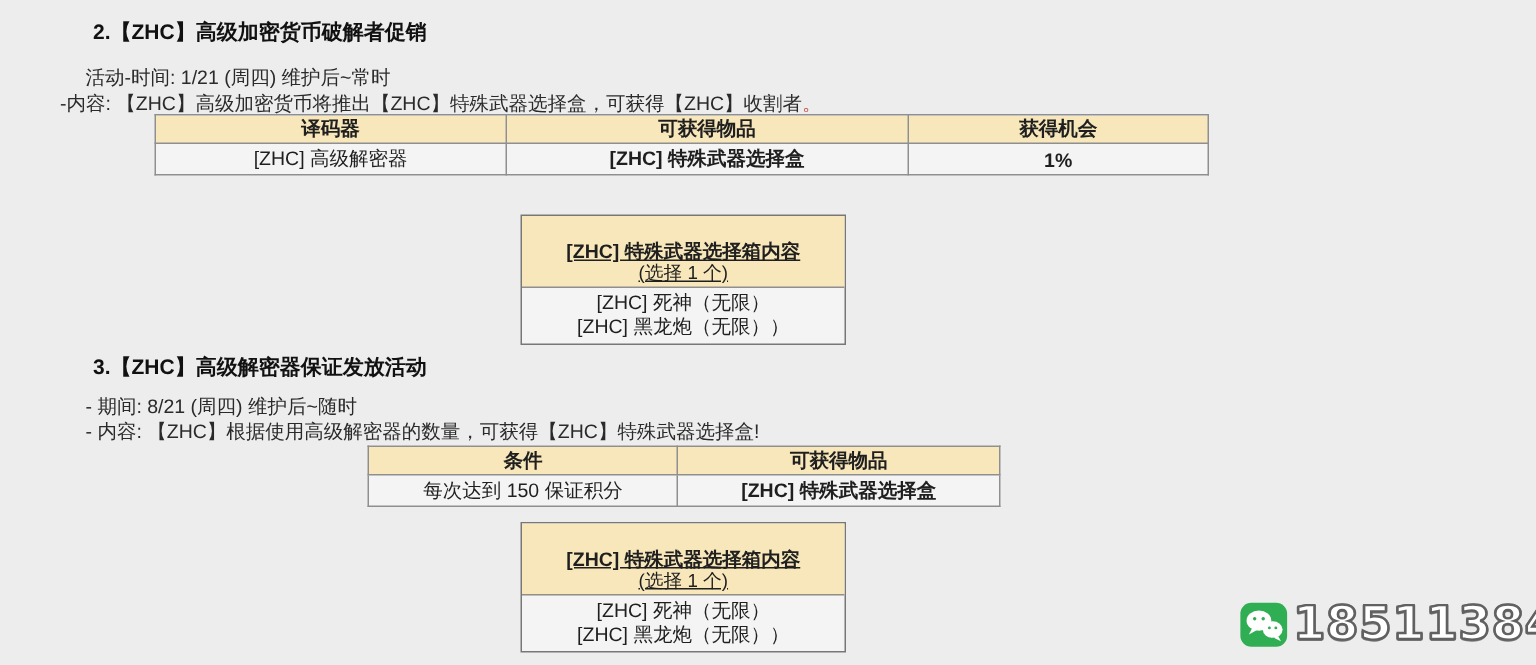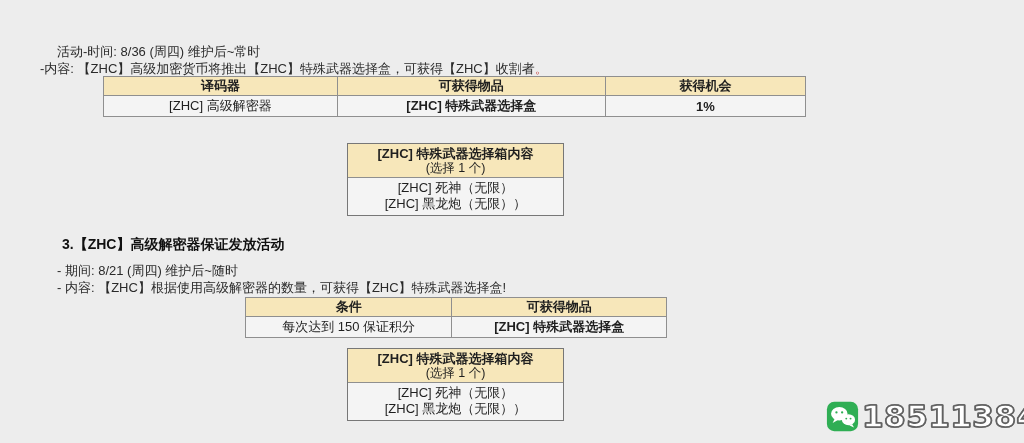--- a/index.html
+++ b/index.html
@@ -39,21 +39,22 @@
   .selbox{
     width:217px;
     border:1px solid #777;
     background:#f4f4f4;
     text-align:center;
     box-sizing:border-box;
   }
   .selbox-head{
     background:#f7e7ba;
     border-bottom:1px solid #8f8f8f;
-    padding:2px 0 2px 0;
+    padding:16px 0 2px 0;
+    text-decoration:underline;
   }
   .selbox-title{font-size:13px;font-weight:bold;line-height:15px;}
   .selbox-sub{font-size:12.5px;line-height:14px;}
   .selbox-body{padding:2px 0 4px 0;}
   .selbox-item{font-size:13px;line-height:15.5px;white-space:nowrap;}
   .wechat{
     display:flex;align-items:center;gap:3px;
   }
   .wechat-number{
     font-family:"DejaVu Sans","Liberation Sans",sans-serif;
@@ -65,22 +66,23 @@
     text-shadow:
       1px 0 0 #7a7a7a, -1px 0 0 #7a7a7a,
       0 1px 0 #7a7a7a, 0 -1px 0 #7a7a7a;
   }
 </style>
 </head>
 <body>
 
 <div class="canvas">
 
+  <div class="abs heading" style="left:62px;top:13px">2.【ZHC】高级加密货币破解者促销</div>
 
-  <div class="abs line" style="left:57px;top:44px">活动-时间: 8/36 (周四) 维护后~常时</div>
+  <div class="abs line" style="left:57px;top:44px">活动-时间: 1/21 (周四) 维护后~常时</div>
 
   <div class="abs line" style="left:40px;top:61px"><span>-内容: 【ZHC】高级加密货币将推出【ZHC】特殊武器选择盒，可获得【ZHC】收割者</span><span class="red">。</span></div>
 
   <table class="rtable abs" style="left:103px;top:76px;width:703px">
     <colgroup>
         <col style="width:33.3%">
         <col style="width:38.2%">
         <col style="width:28.5%">
       </colgroup>
     <thead>

